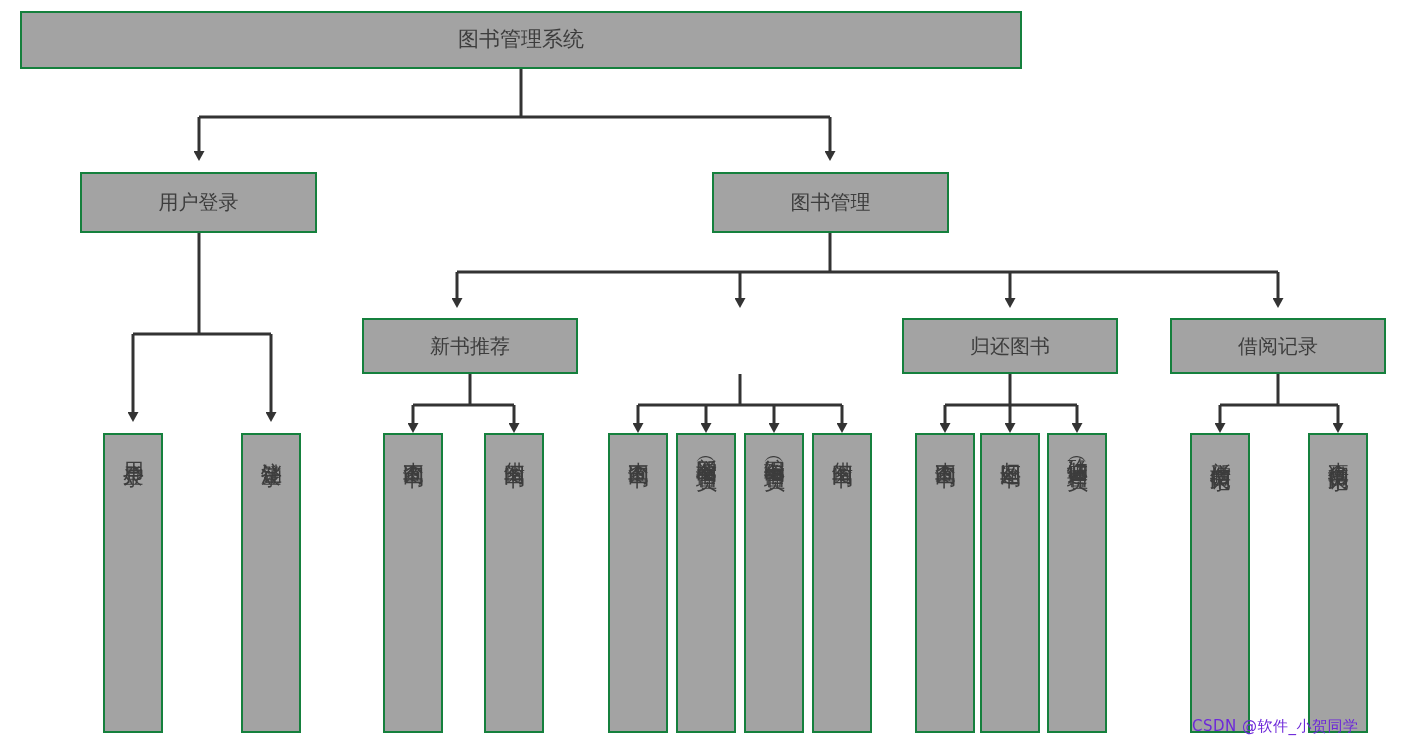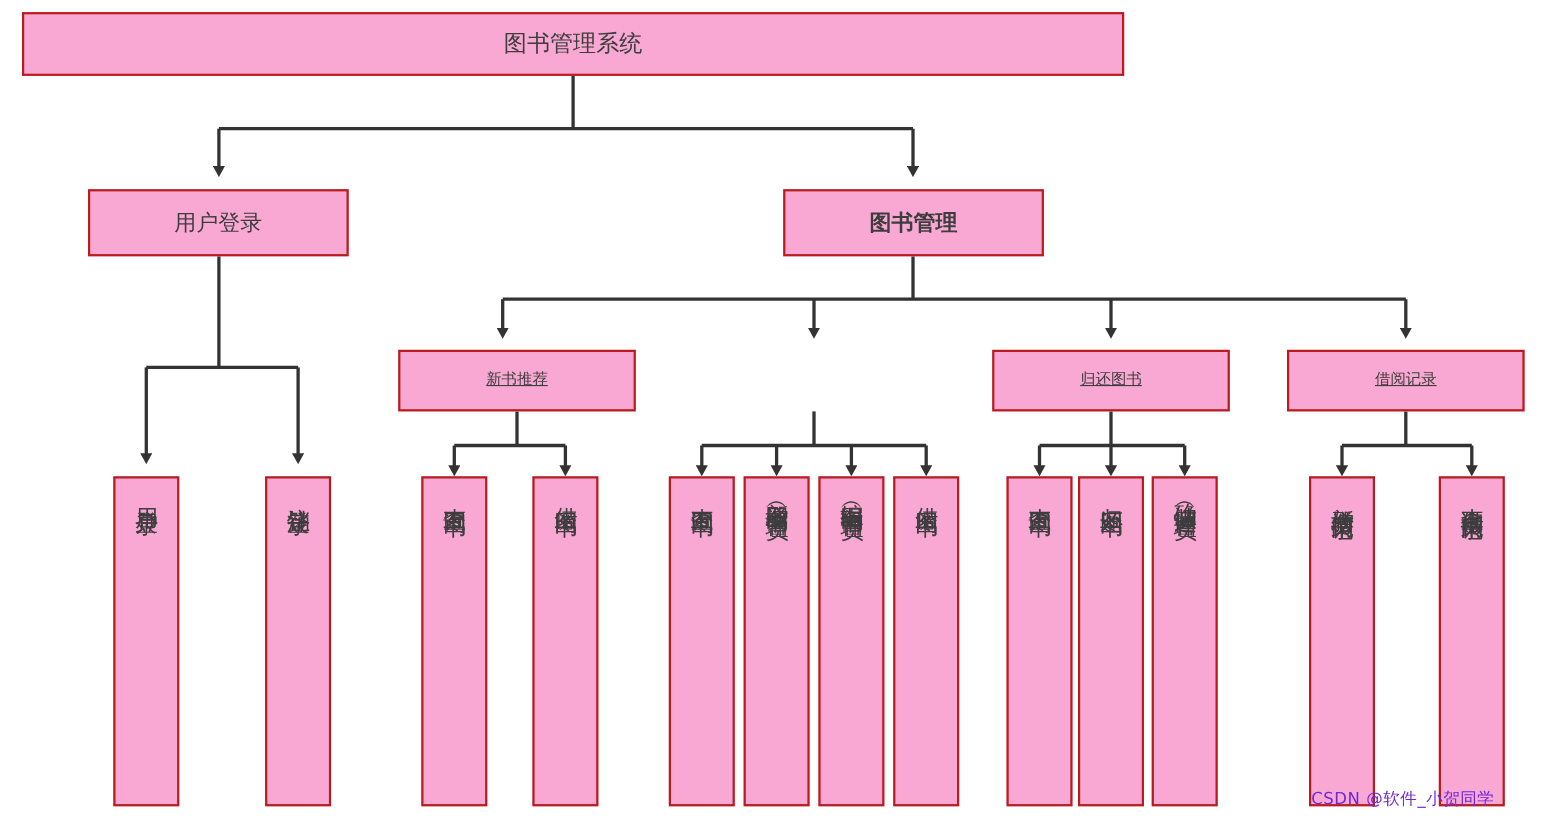--- a/index.html
+++ b/index.html
@@ -22,22 +22,22 @@
     position: absolute;
     left: 0;
     top: 0;
     width: 1405px;
     height: 747px;
     pointer-events: none;
   }
   .node {
     position: absolute;
     box-sizing: border-box;
-    background: #f9a8d4;
-    border: 2px solid #b91c1c;
+    background: #a3a3a3;
+    border: 2px solid #15803d;
     display: flex;
     align-items: center;
     justify-content: center;
     color: #3d3d3d;
     z-index: 2;
   }
   .node-label {
     display: block;
     text-align: center;
     color: #3d3d3d;
@@ -46,22 +46,21 @@
   
   .level0 {
     font-size: 21px;
   }
   
   .level1 {
     font-size: 20px;
   }
   
   .level2 {
-    font-size: 14px;
-    text-decoration: underline;
+    font-size: 20px;
   }
   
   .leaf {
     padding-top: 4px;
     align-items: flex-start;
     justify-content: center;
   }
   .leaf .node-label {
     writing-mode: vertical-rl;
     text-orientation: upright;
@@ -139,21 +138,21 @@
   </svg>
 
   <div class="node level0" style="left:20px; top:11px; width:1002px; height:58px;">
     <span class="node-label">图书管理系统</span>
   </div>
 
   <div class="node level1" style="left:80px; top:172px; width:237px; height:61px;">
     <span class="node-label">用户登录</span>
   </div>
 
-  <div class="node level1" style="left:712px; top:172px; width:237px; height:61px;font-weight:bold;">
+  <div class="node level1" style="left:712px; top:172px; width:237px; height:61px;">
     <span class="node-label">图书管理</span>
   </div>
 
   <div class="node level2" style="left:362px; top:318px; width:216px; height:56px;">
     <span class="node-label">新书推荐</span>
   </div>
 
 
   <div class="node level2" style="left:902px; top:318px; width:216px; height:56px;">
     <span class="node-label">归还图书</span>

